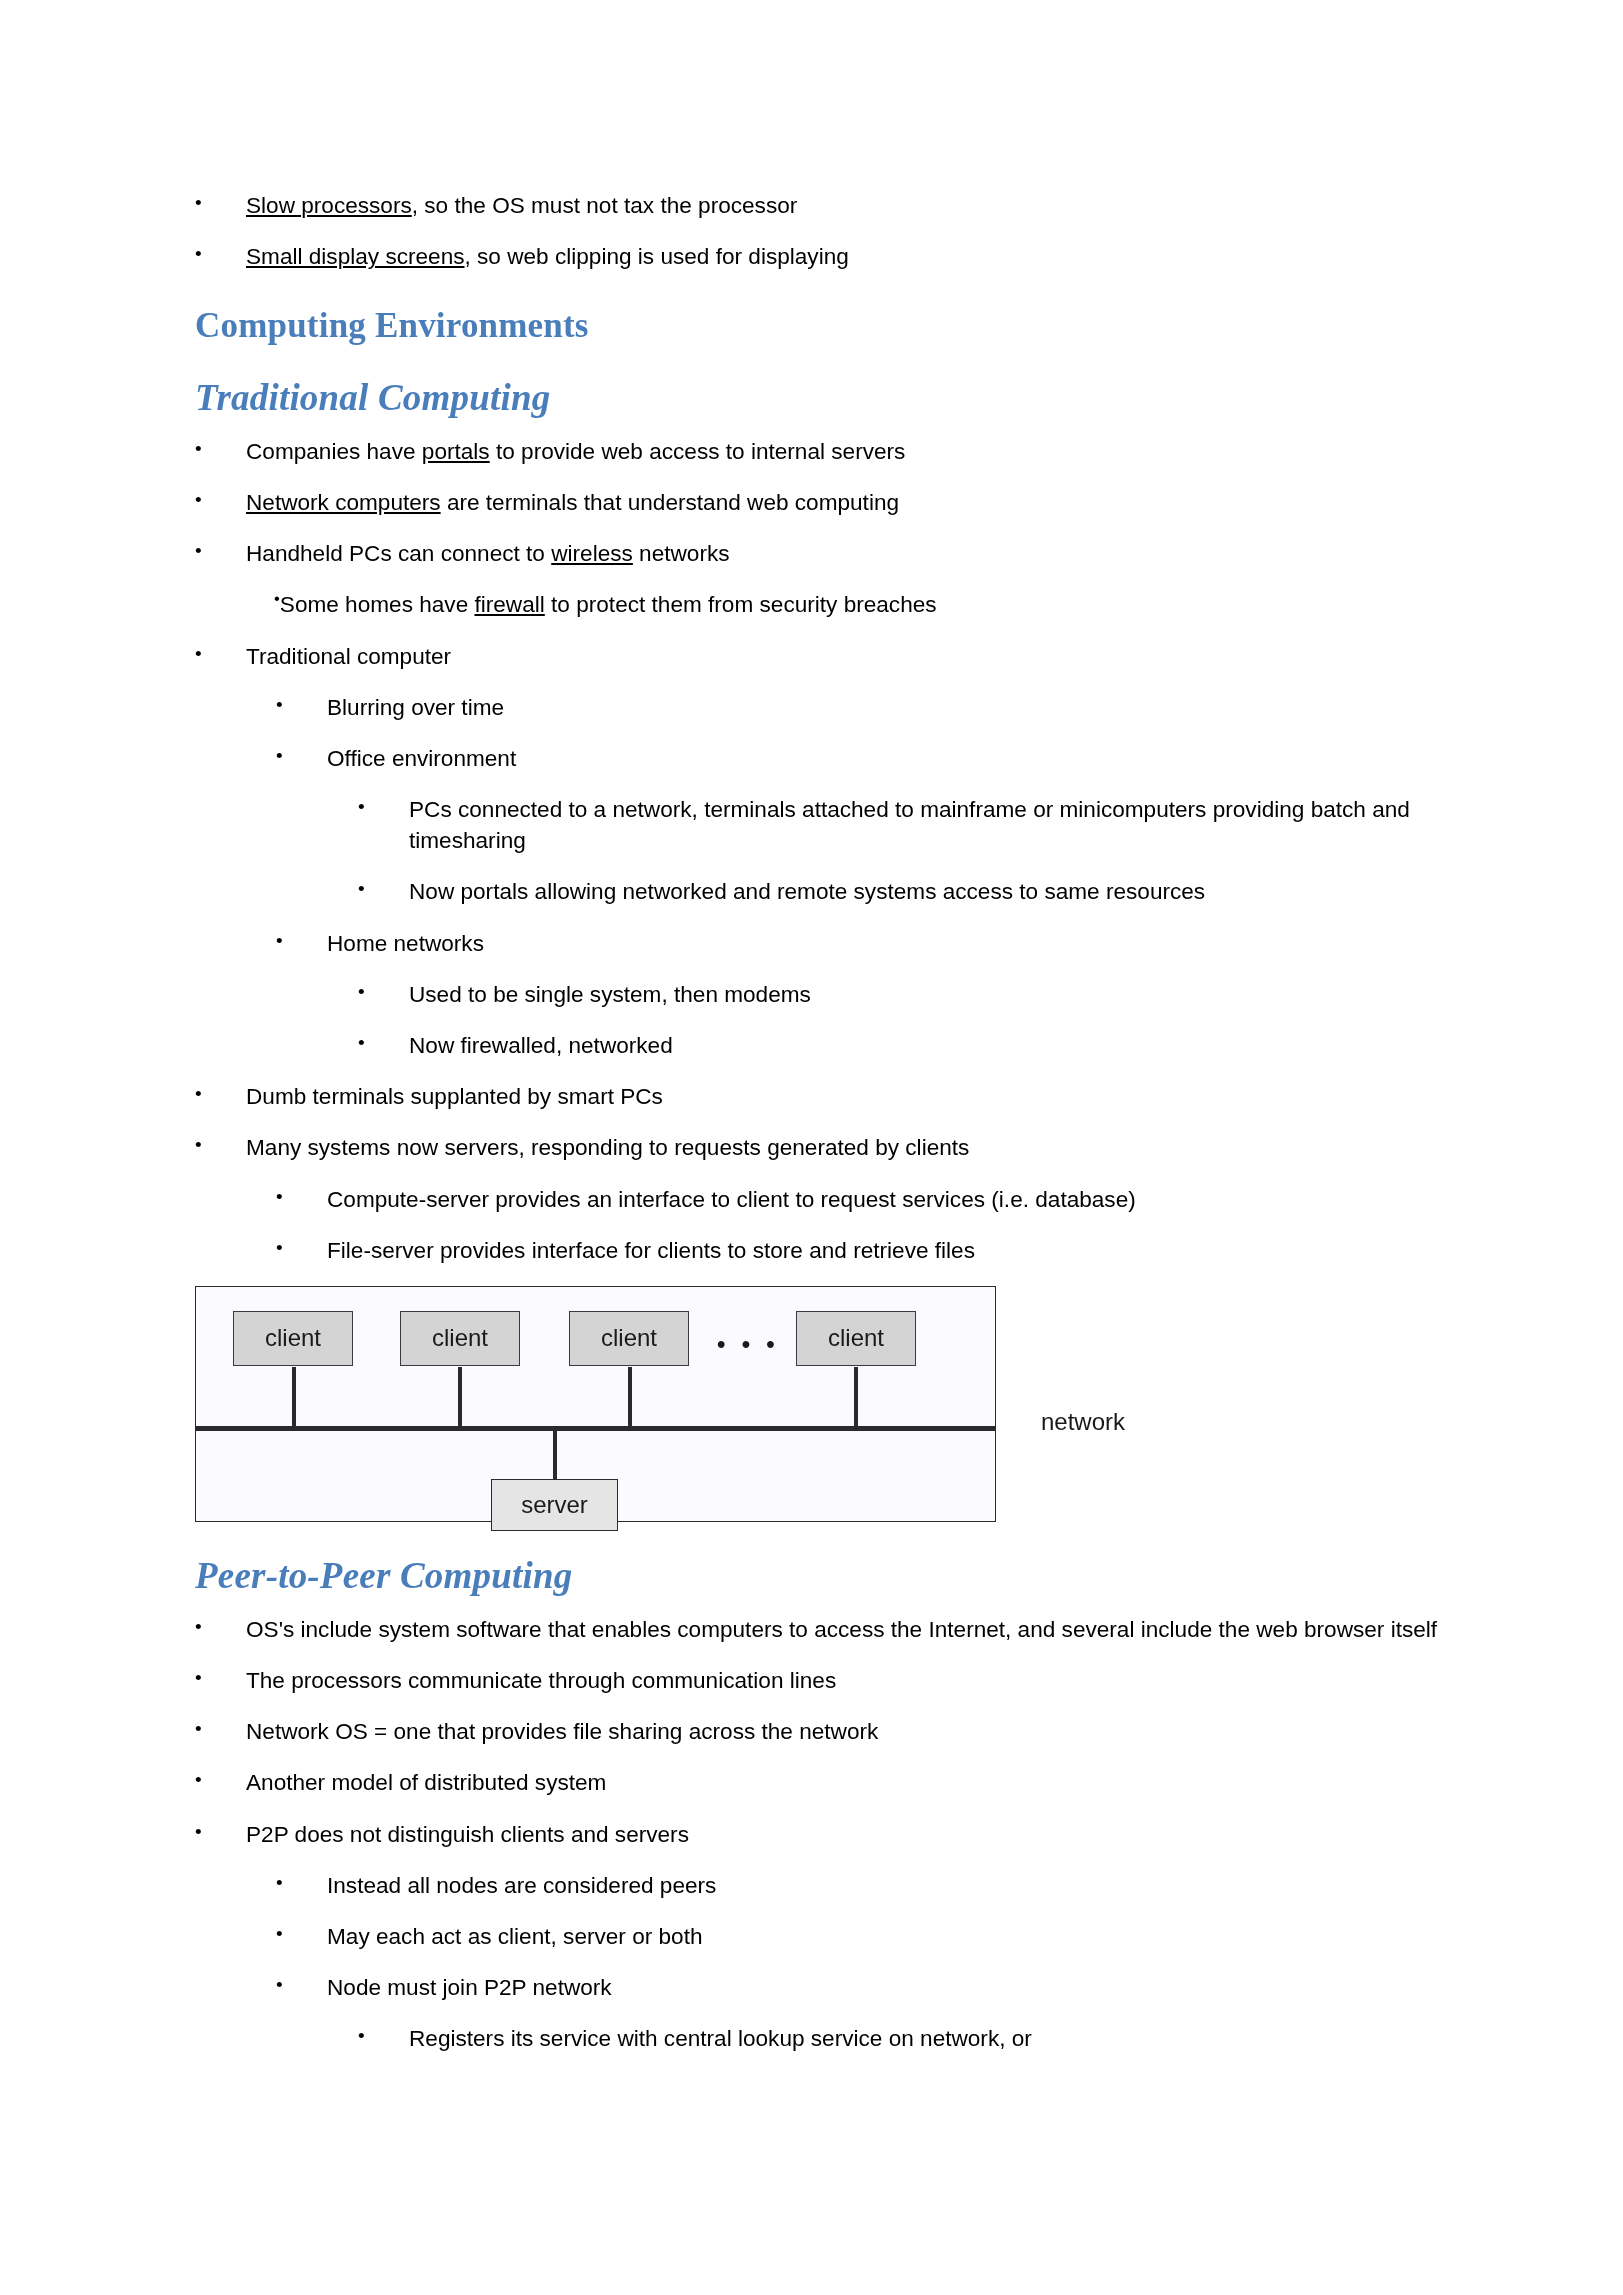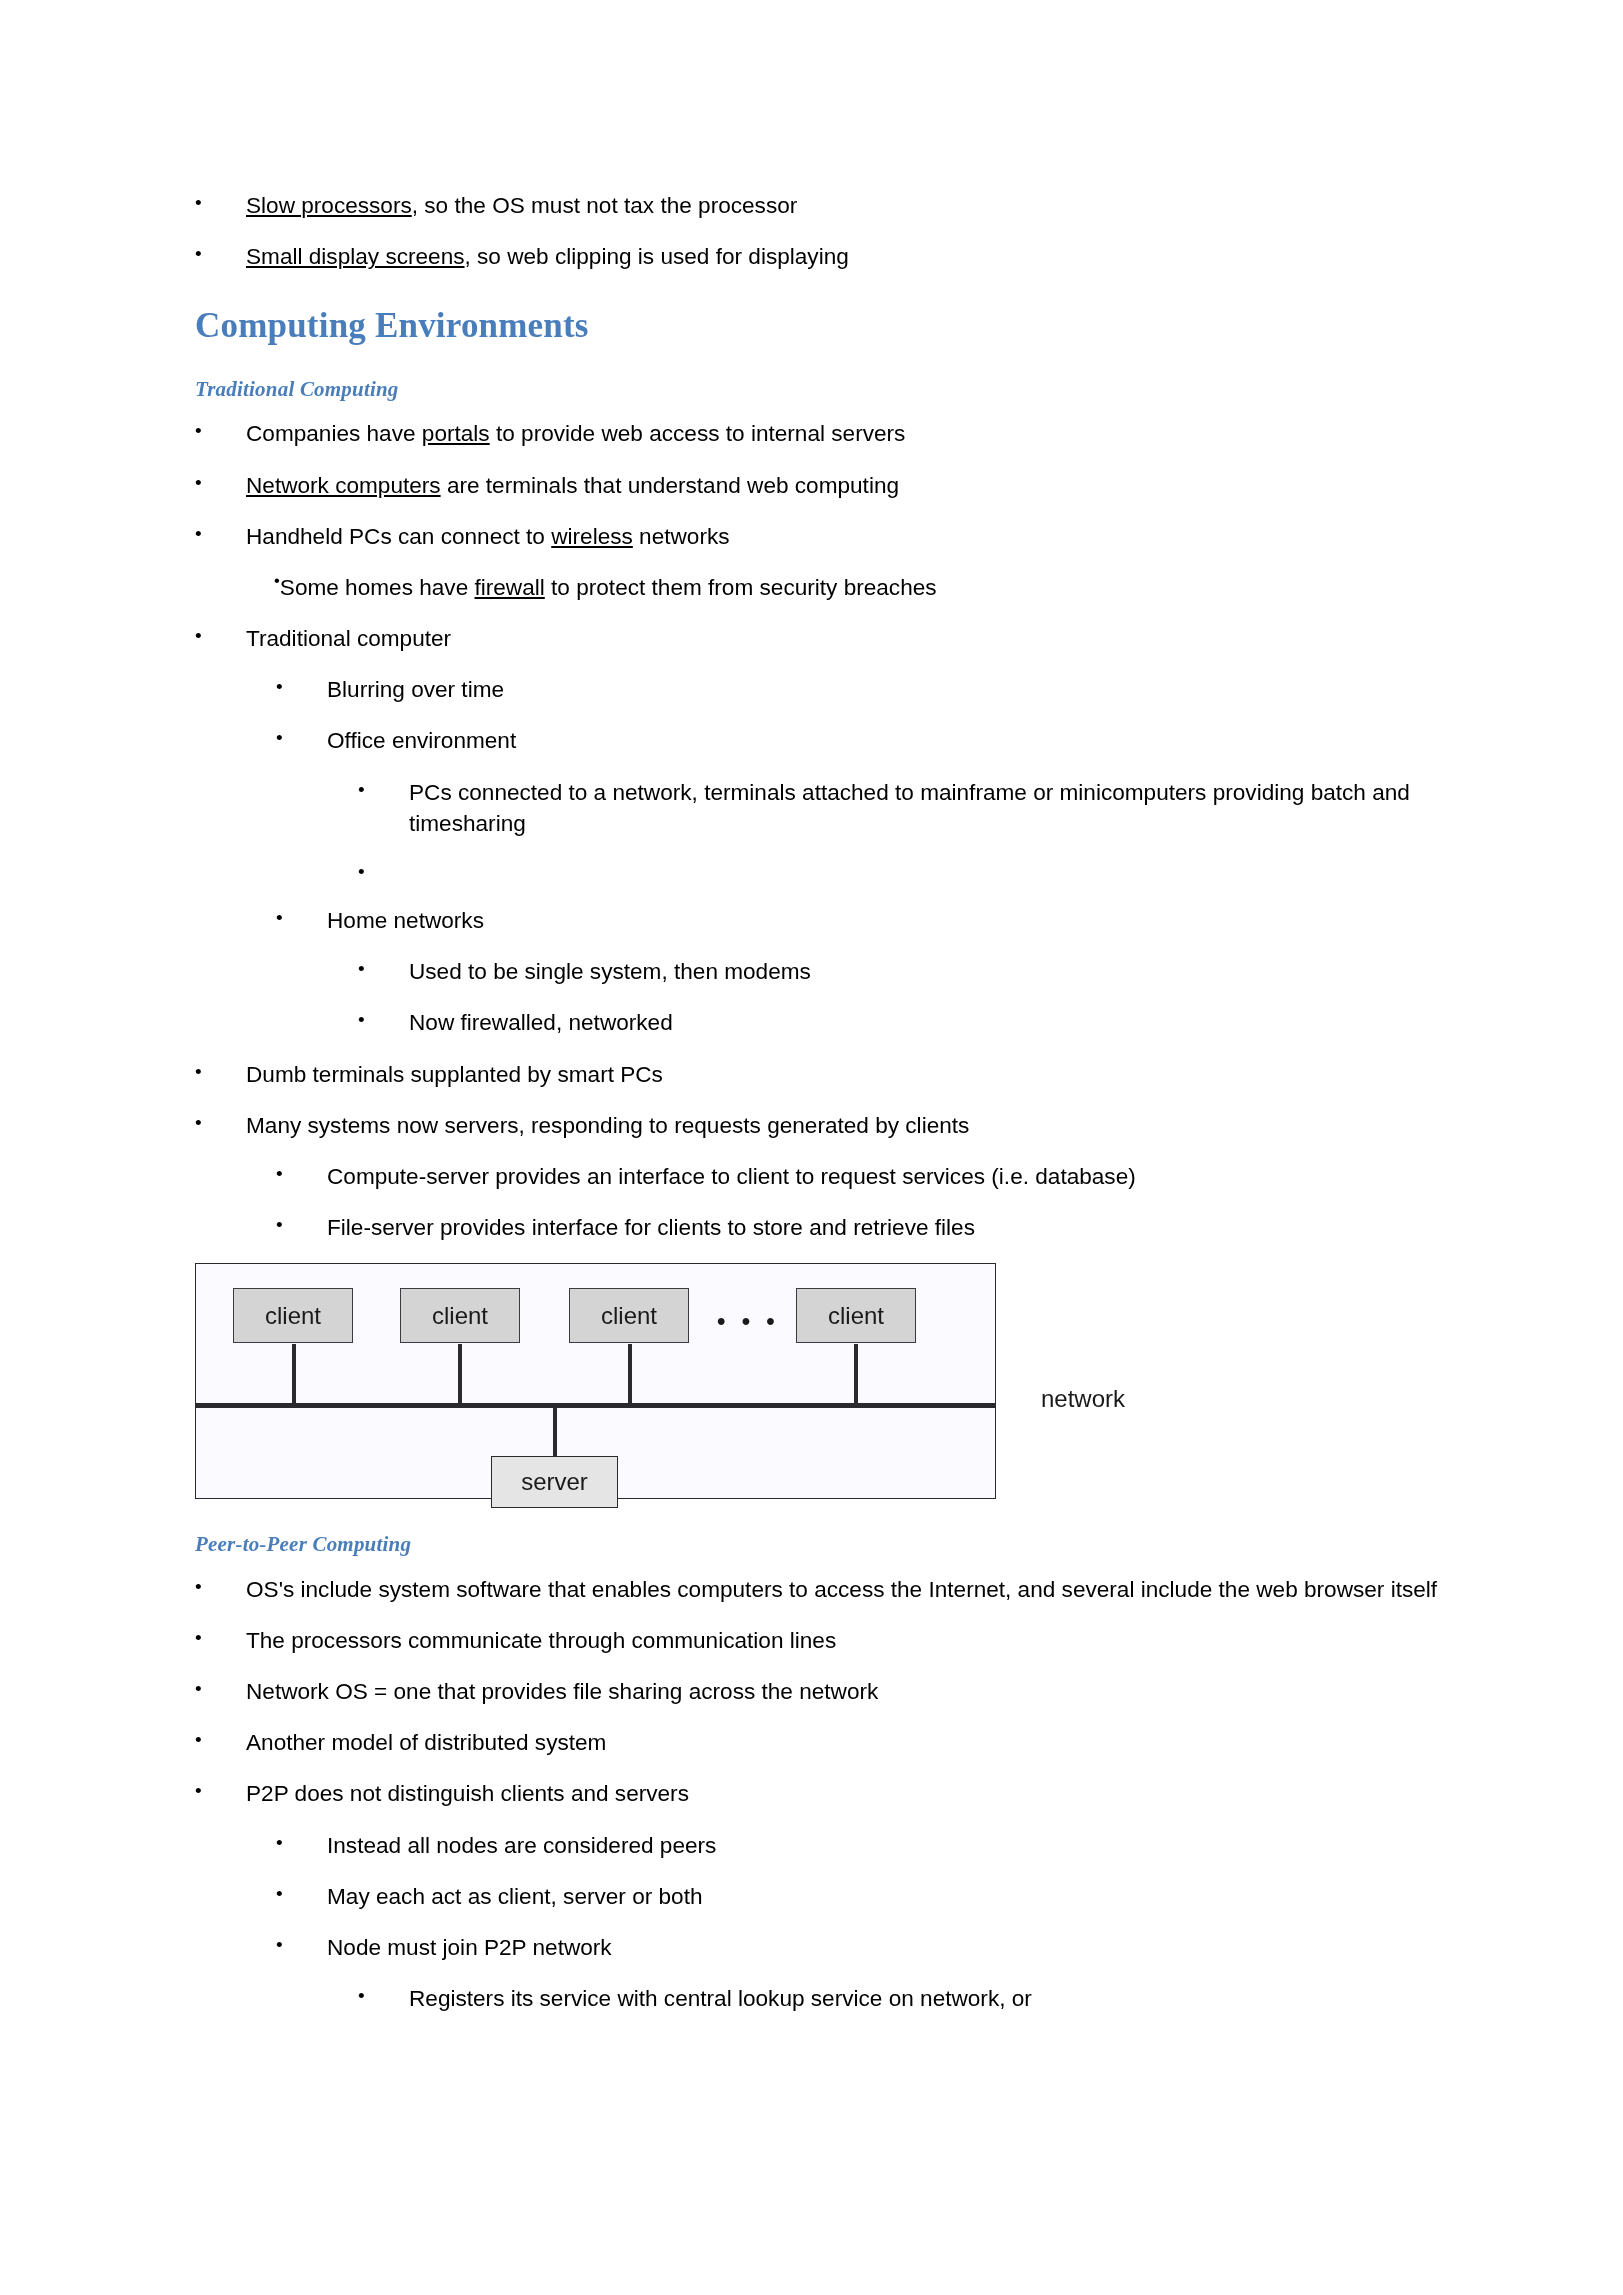--- a/index.html
+++ b/index.html
@@ -28,21 +28,21 @@
     font-size: 35px;
     color: #4A7EBB;
     letter-spacing: 0.2px;
     margin: 35px 0 20.6px 0;
     line-height: 1.1;
   }
   .h2 {
     font-family: "Liberation Serif", serif;
     font-weight: bold;
     font-style: italic;
-    font-size: 21px;
+    font-size: 37px;
     color: #4A7EBB;
     letter-spacing: 0.2px;
     margin: 32px 0 17.4px 0;
     line-height: 1.1;
   }
 
   
   .row {
     display: flex;
     align-items: flex-start;
@@ -218,20 +218,21 @@
     <span class="txt">Office environment</span>
   </div>
 
   <div class="row lvl3">
     <span class="bullet">•</span>
     <span class="txt">PCs connected to a network, terminals attached to mainframe or minicomputers providing batch and  timesharing</span>
   </div>
 
   <div class="row lvl3">
     <span class="bullet">•</span>
+    <span class="txt">Now portals allowing networked and remote systems access to same resources</span>
   </div>
 
   <div class="row lvl2">
     <span class="bullet">•</span>
     <span class="txt">Home networks</span>
   </div>
 
   <div class="row lvl3">
     <span class="bullet">•</span>
     <span class="txt">Used to be single system, then modems</span>

